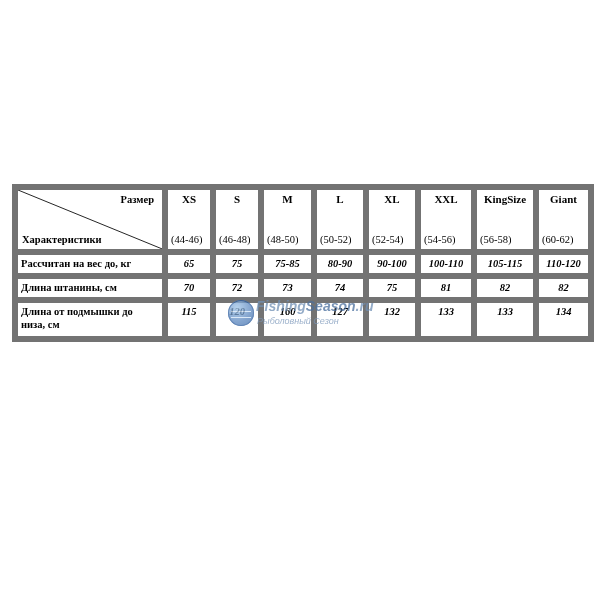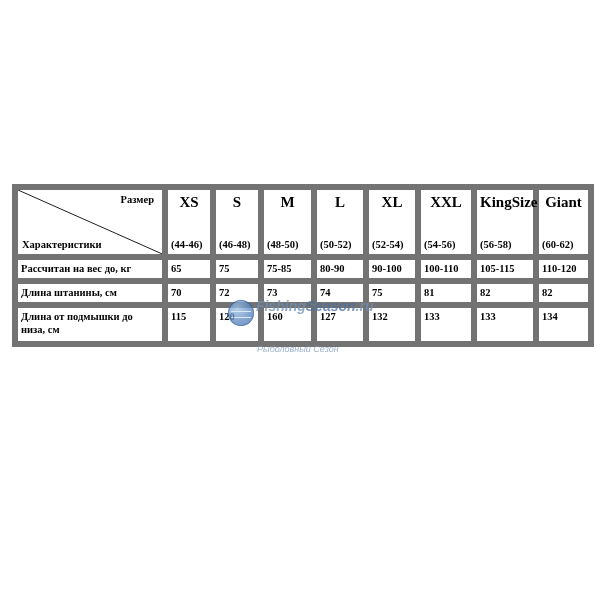--- a/index.html
+++ b/index.html
@@ -75,36 +75,37 @@
   }
   
   td.hd {
     height: 78px;
     vertical-align: top;
     text-align: left;
   }
   td.hd .sz {
     display: block;
     text-align: center;
-    font-size: 15px;
+    font-size: 11px;
     font-weight: bold;
     margin-top: 1px;
   }
   td.hd .rng {
     display: block;
     text-align: left;
     font-size: 10.5px;
-    font-weight: bold;
+    font-weight: normal;
     margin-top: 26px;
   }
   td.rowlabel {
     text-align: left;
   }
   td.val {
-    text-align: left;
+    text-align: center;
+    font-style: italic;
   }
   tr.tall td { height: 28px; }
 
   
   #watermark {
     position: absolute;
     left: 228px;
     top: 296px;
     width: 160px;
     height: 36px;
@@ -144,21 +145,20 @@
   #watermark .wm-main .hl { color: #4a6f9e; }
   #watermark .wm-sub {
     position: absolute;
     left: 29px;
     top: 20px;
     font-family: "Liberation Sans", sans-serif;
     font-size: 9px;
     font-style: italic;
     color: #7b97ba;
     white-space: nowrap;
-    margin-top: 28px;
   }
 </style>
 </head>
 <body>
 
 <div id="table-wrap">
   <table class="size-table">
     <colgroup>
       <col class="c0">
         <col class="c1">

